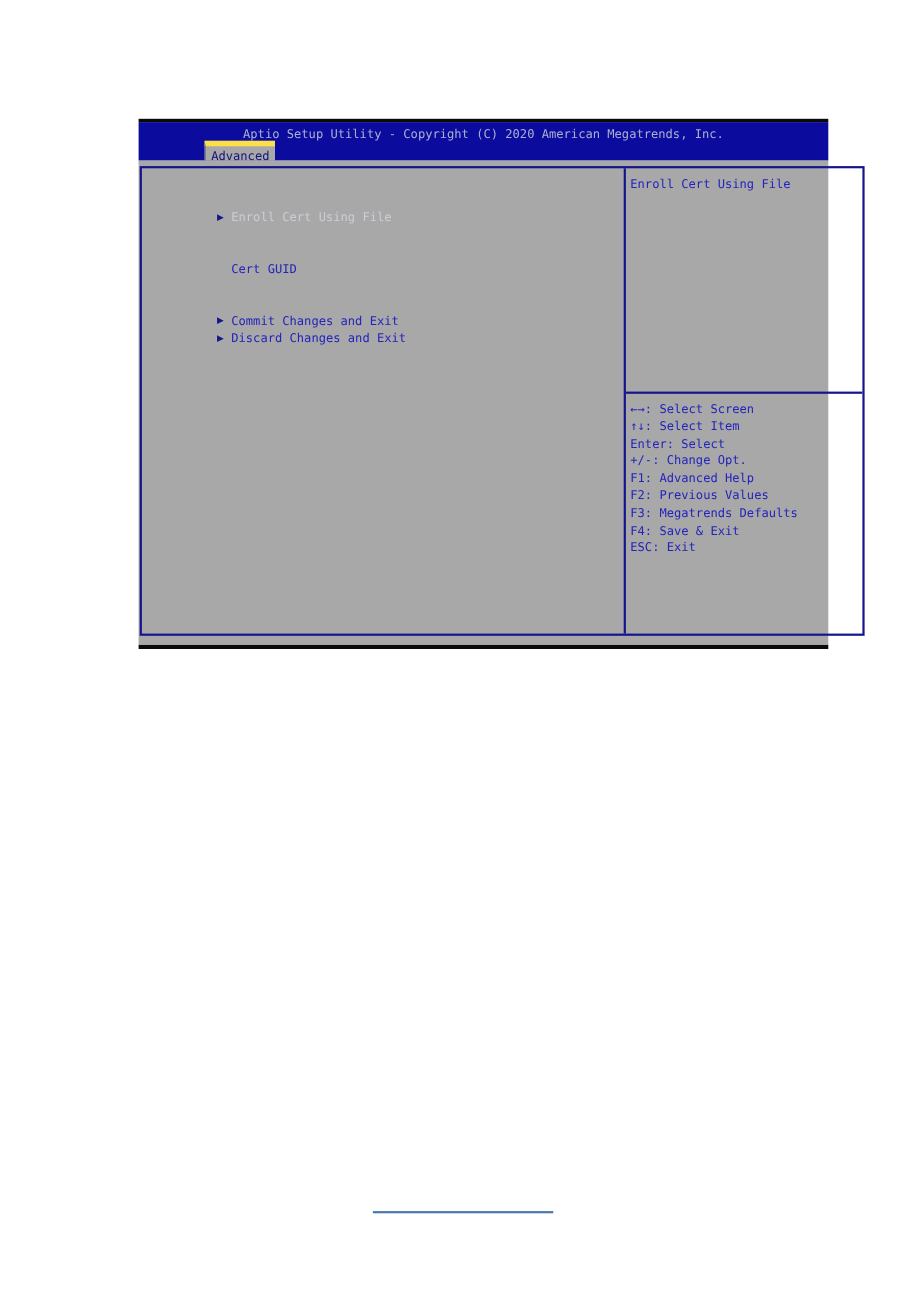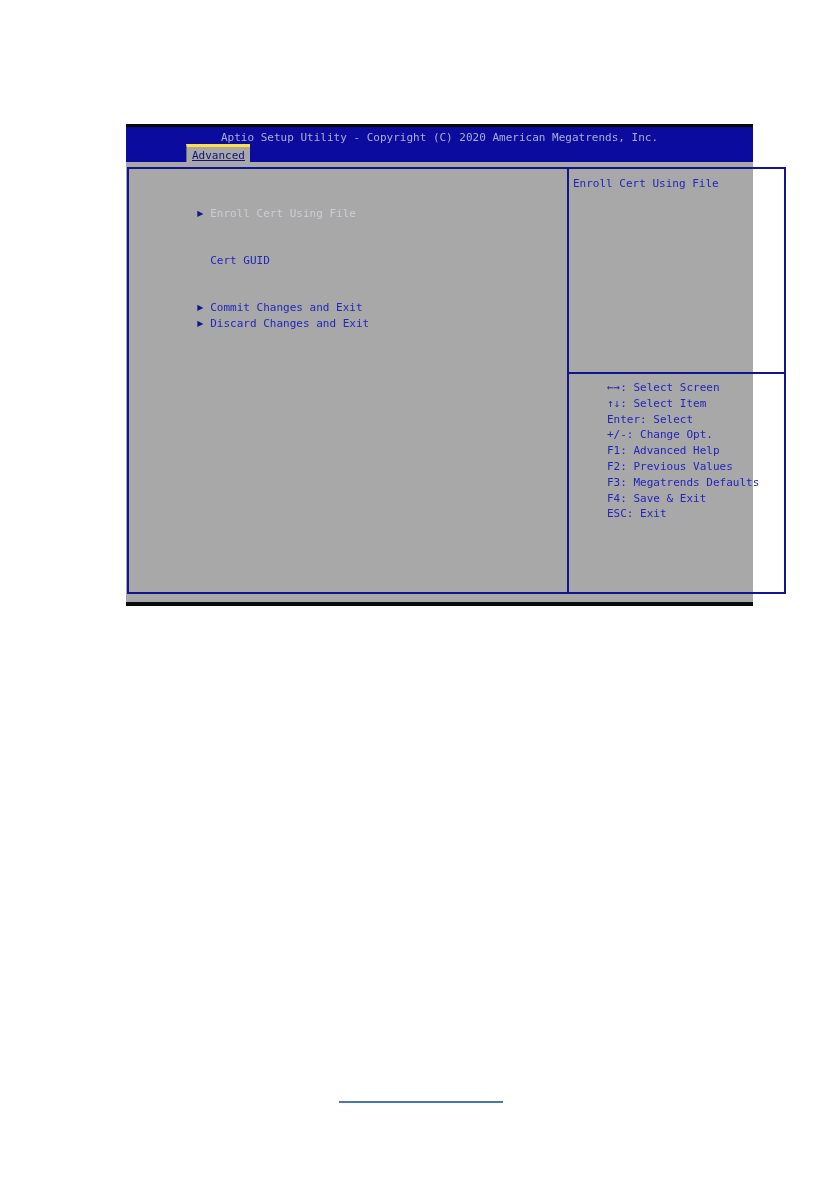--- a/index.html
+++ b/index.html
@@ -1,38 +1,38 @@
 <!DOCTYPE html>
 <html><head>
 <meta charset="utf-8">
 <style>
   * { margin: 0; padding: 0; box-sizing: border-box; }
   html, body { width: 840px; height: 1190px; background: #ffffff; overflow: hidden; }
   body { font-family: "DejaVu Sans Mono", monospace; position: relative; }
 
   .bios {
-    position: absolute; left: 88px; top: 124px;
+    position: absolute; left: 88px; top: 108px;
     width: 665px; height: 499px; padding-left: 38px;
   }
   .strip-top { height: 3px; background: #0a0a0a; }
   .strip-bottom { height: 4px; background: #0a0a0a; }
 
   .band {
     position: relative; height: 35px; background: #0b0b9e;
   }
   .band-title {
     padding-top: 4px; text-align: center;
     font-size: 11px; color: #aab0d2; white-space: pre;
   }
   .tab {
     position: absolute; left: 60px; bottom: 0;
     width: 64px; height: 18px;
     background: #a8a8a8; color: #10107e;
     font-size: 11px; line-height: 18px; text-align: center;
-    border-left: 1px solid #6a6a8a; border-top: 3px solid #fde047; text-decoration: underline;
+    border-left: 1px solid #6a6a8a; border-top: 5px solid #fde047;
   }
 
   .body { position: relative; height: 440px; background: #a8a8a8; }
   .panel {
     position: absolute; left: 1px; top: 5px;
     width: 659px; height: 427px;
     border: 2px solid #14148c;
     display: flex;
   }
   .panel-left { width: 438px; position: relative; font-size: 11px; }
@@ -47,21 +47,21 @@
   }
   .menu-row .arrow-space { display: inline-block; width: 13px; }
   .menu-row.selected .item-label { color: #ccccd6; }
   .row-1 { top: 25px; }
   .row-2 { top: 72px; }
   .row-3 { top: 119px; }
   .row-4 { top: 135px; }
 
   .help-area { height: 203px; padding: 8px 4px 0 4px; color: #2424bc; }
   .help-hdivider { height: 2px; background: #14148c; }
-  .keys-area { flex: 1; padding: 6px 2px 0 4px; color: #2424bc; margin-left: 34px; }
+  .keys-area { flex: 1; padding: 6px 2px 0 4px; color: #2424bc; }
   .key-row { line-height: 15.8px; white-space: pre; }
 
   .bar-bottom {
     height: 17px; background: #0b0b9e;
     font-size: 10px; line-height: 16px; text-align: center;
     color: #9aa0c8; white-space: pre;
   }
 
   .footnote-divider {
     position: absolute; left: 339px; top: 1101px;

